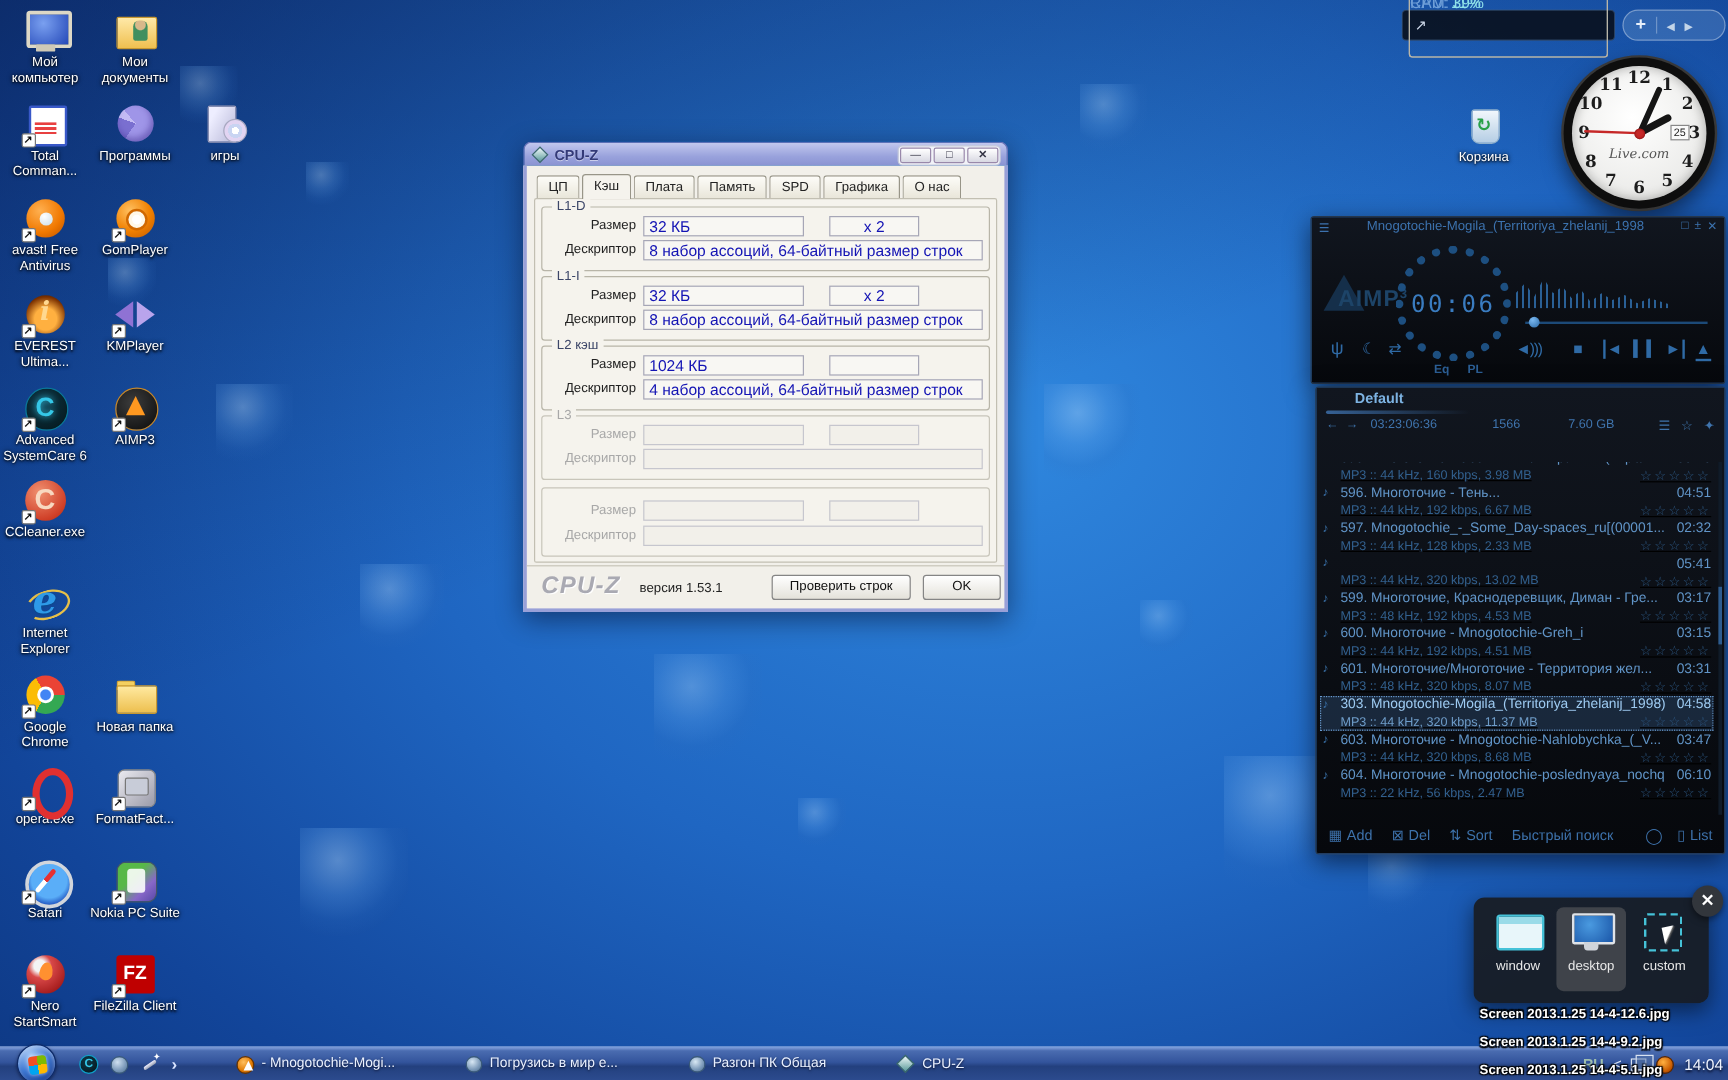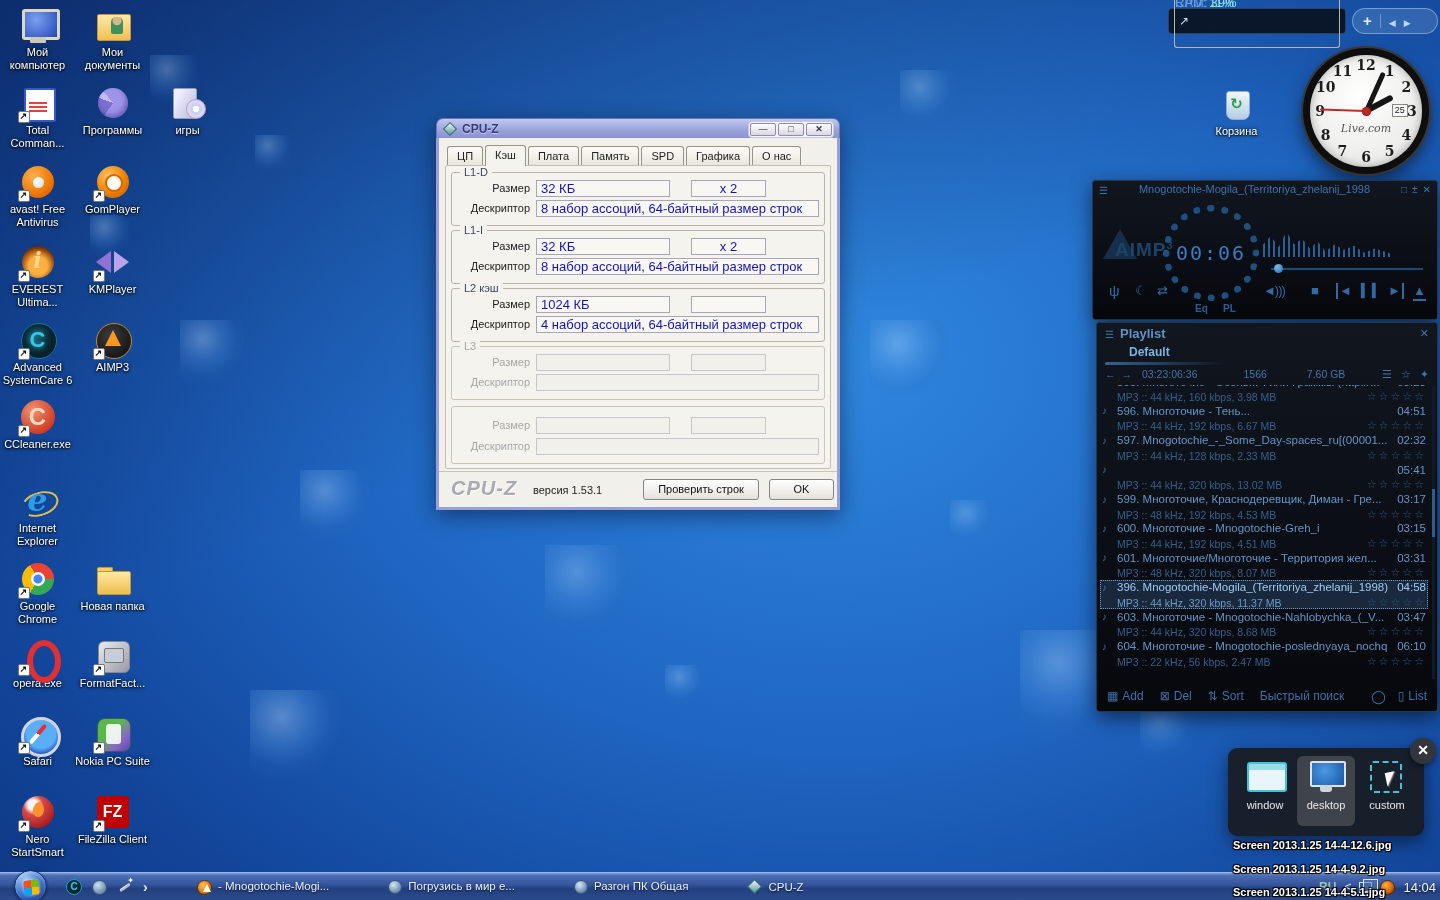--- a/index.html
+++ b/index.html
@@ -177,21 +177,21 @@
 .pl-stats .sp1{margin-left:4px;} .pl-stats .sp2{margin-left:40px;} .pl-stats .sp3{margin-left:34px;}
 .pl-iconset{margin-left:auto;display:flex;gap:9px;font-size:11px;cursor:pointer;}
 .pi-opts::after{content:"☰";} .pi-star::after{content:"☆";} .pi-tools::after{content:"✦";}
 .pl-list{position:absolute;top:62px;bottom:32px;left:3px;right:9px;overflow:hidden;}
 .tracks{margin-top:-11px;}
 .track{height:29.4px;padding:0 2px;cursor:pointer;}
 .t1{display:flex;align-items:center;height:15px;gap:3px;}
 .t-note{color:#3a72ab;font-size:10px;width:12px;} .t-note::after{content:"♪";}
 .t-title{flex:1;color:#6195c8;font-size:11.5px;white-space:nowrap;overflow:hidden;text-overflow:ellipsis;}
 .t-time{color:#6195c8;font-size:11.5px;}
-.t2{display:flex;align-items:flex-end;height:14px;padding-left:15px;}
+.t2{display:flex;align-items:center;height:14px;padding-left:15px;text-decoration:underline;}
 .t-info{flex:1;color:#32608e;font-size:10.5px;white-space:nowrap;overflow:hidden;}
 .t-stars{color:#2b547e;font-size:11px;letter-spacing:2px;}
 .track.sel{background:rgba(62,105,158,.30);outline:1px dotted #6a9cd0;outline-offset:-1px;}
 .track.sel .t-title,.track.sel .t-time{color:#9ecbf2;}
 .track.sel .t-info{color:#6e9cc8;}
 .pl-scroll{position:absolute;right:2px;top:62px;bottom:32px;width:3px;background:#101b28;}
 .pl-thumb{position:absolute;top:104px;width:3px;height:48px;background:#2d5c8f;cursor:pointer;}
 .pl-foot{position:absolute;left:0;right:0;bottom:0;height:30px;display:flex;align-items:center;padding:0 10px;gap:16px;color:#3d71aa;font-size:12px;}
 .pf{display:flex;align-items:center;gap:4px;cursor:pointer;}
 .pfi-add::after{content:"▦";} .pfi-del::after{content:"⊠";} .pfi-sort::after{content:"⇅";}
@@ -504,25 +504,20 @@
   <span class="actl c-shuffle"></span>
   <span class="actl c-vol"></span>
   <span class="actl c-stop"></span>
   <span class="actl c-prev"></span>
   <span class="actl c-pause"></span>
   <span class="actl c-next"></span>
   <span class="actl c-eject"></span>
 </div>
 
 <div class="awin plwin">
-  <div class="pl-head">
-    <span class="pl-menu"></span>
-    <span class="pl-title">Playlist</span>
-    <span class="pl-close"></span>
-  </div>
   <div class="pl-tabrow">
     <span class="pl-tabname">Default</span>
     <span class="pl-tabbar"></span>
   </div>
   <div class="pl-stats">
     <span class="st-prev"></span>
     <span class="st-next"></span>
     <span class="sp1">03:23:06:36</span>
     <span class="sp2">1566</span>
     <span class="sp3">7.60 GB</span>
@@ -607,21 +602,21 @@
             <span class="t-time">03:31</span>
           </div>
           <div class="t2">
             <span class="t-info">MP3 :: 48 kHz, 320 kbps, 8.07 MB</span>
             <span class="t-stars">☆☆☆☆☆</span>
           </div>
         </div>
       <div class="track sel">
           <div class="t1">
             <span class="t-note"></span>
-            <span class="t-title">396. Mnogotochie-Mogila_(Territoriya_zhelanij_1998)</span>
+            <span class="t-title">303. Mnogotochie-Mogila_(Territoriya_zhelanij_1998)</span>
             <span class="t-time">04:58</span>
           </div>
           <div class="t2">
             <span class="t-info">MP3 :: 44 kHz, 320 kbps, 11.37 MB</span>
             <span class="t-stars">☆☆☆☆☆</span>
           </div>
         </div>
       <div class="track">
           <div class="t1">
             <span class="t-note"></span>

